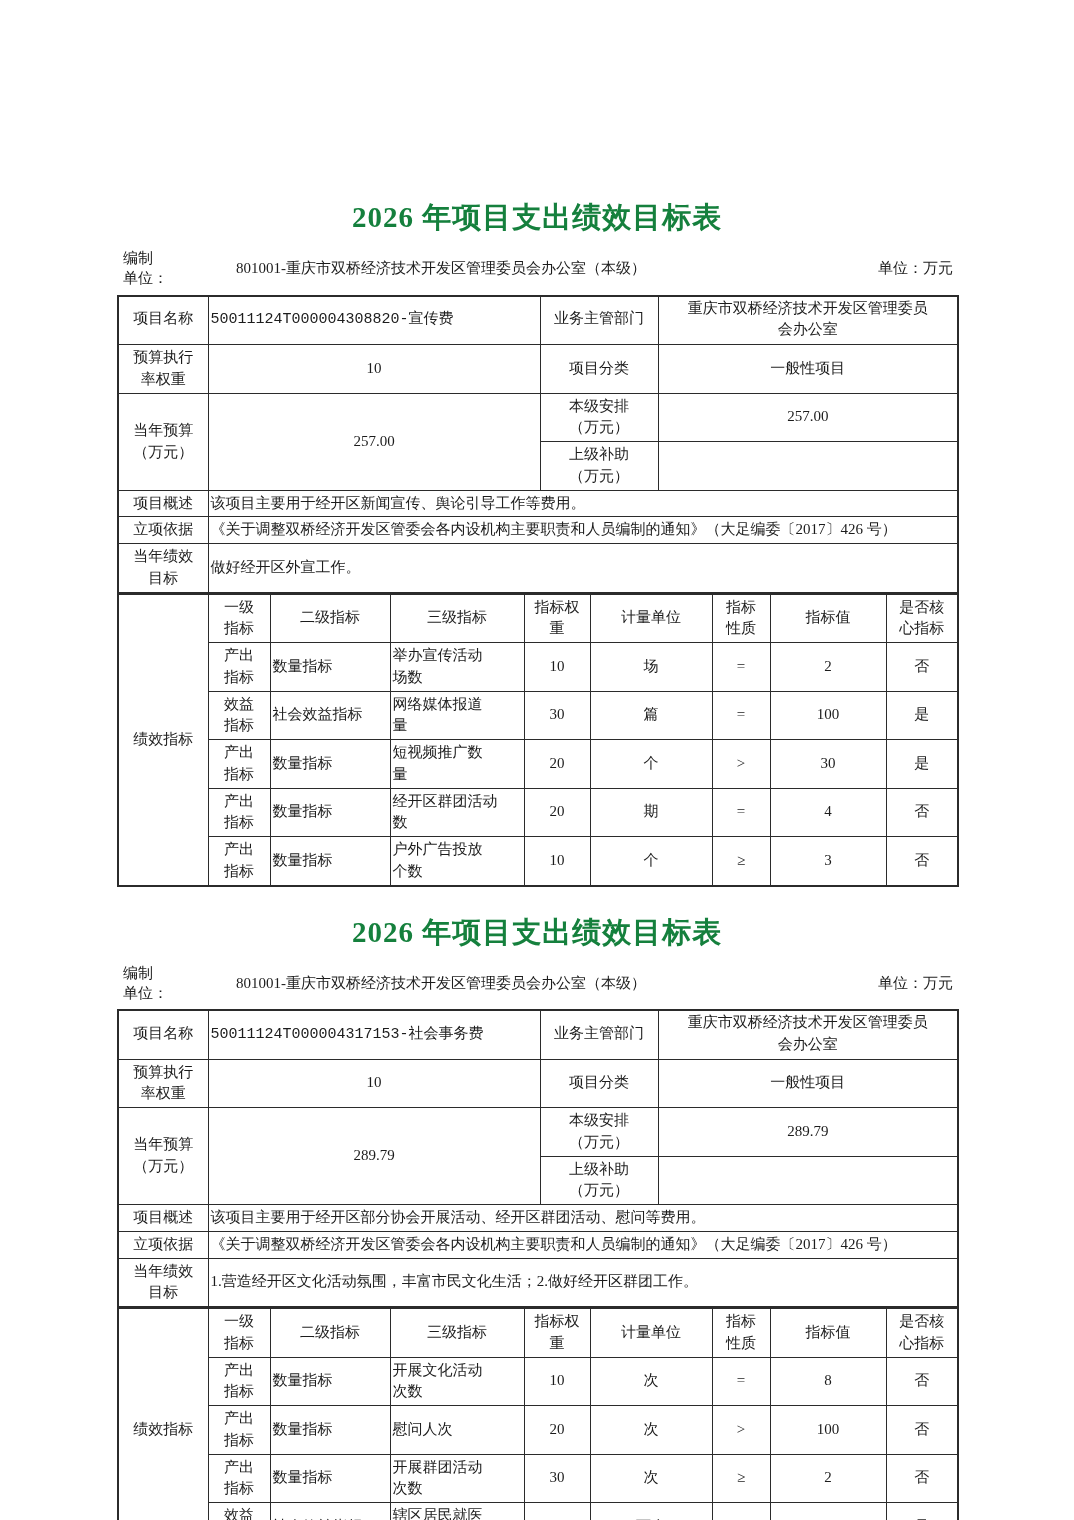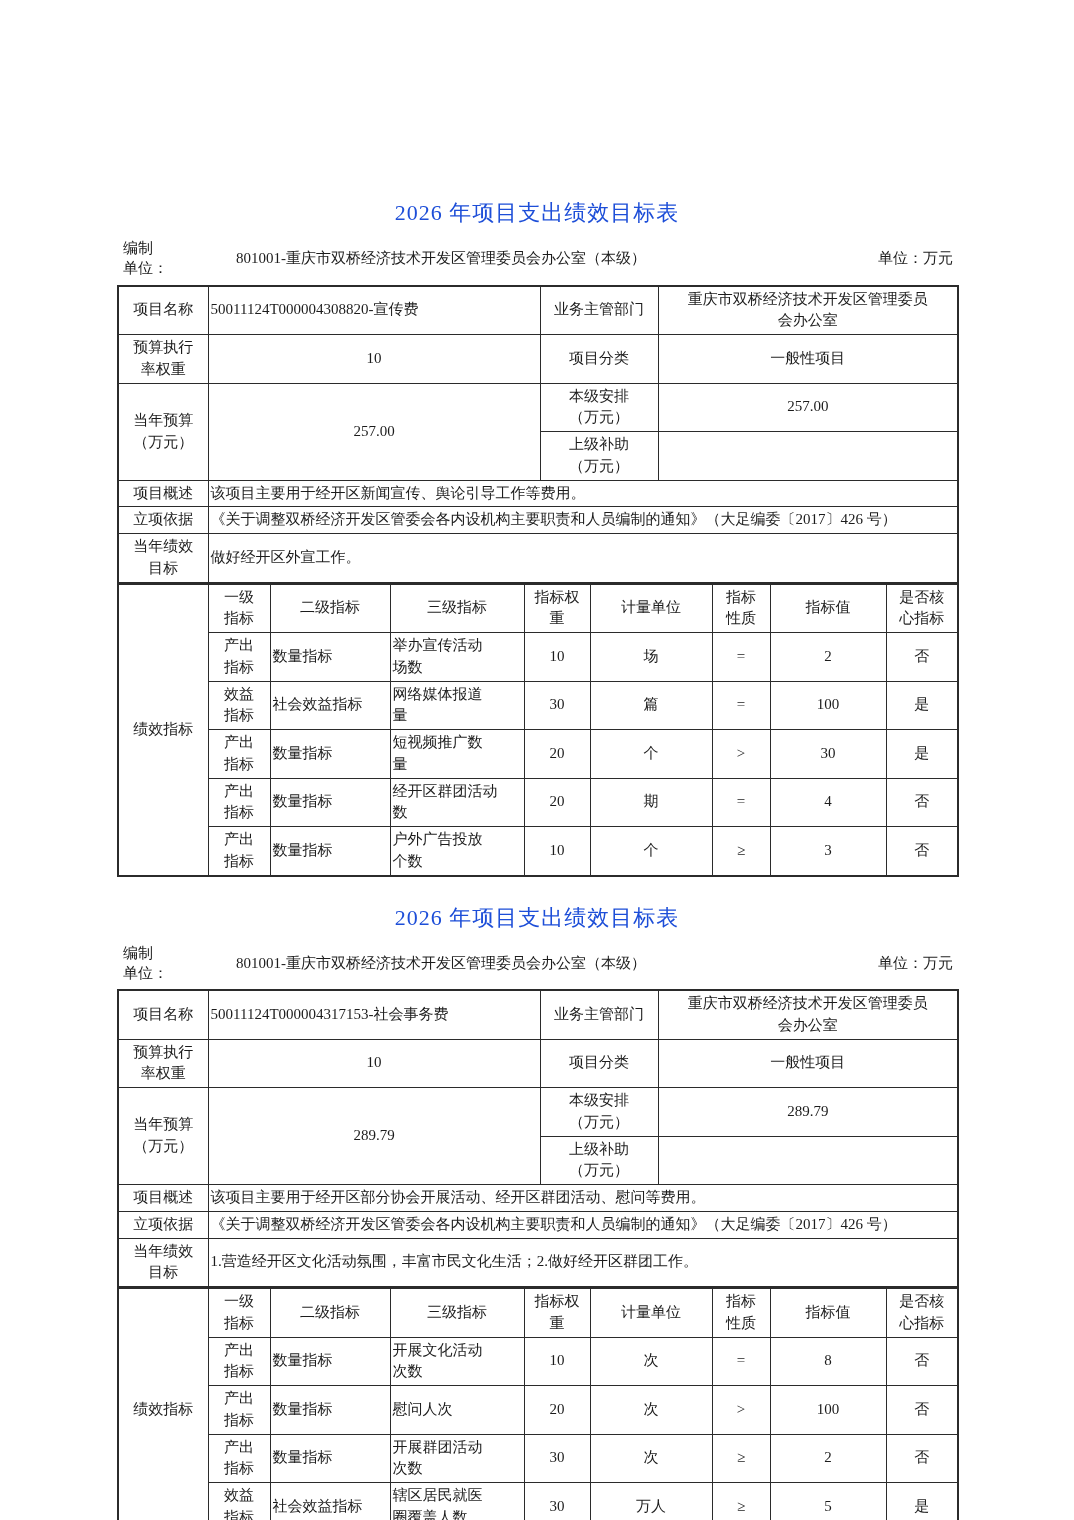--- a/index.html
+++ b/index.html
@@ -7,22 +7,22 @@
   .page {
     width: 1074px; height: 1520px;
     background: #ffffff;
     font-family: "Liberation Serif", "DejaVu Serif", serif;
     color: #1c1c1c;
     overflow: hidden;
     position: relative;
   }
   .sheet { width: 840px; margin: 0 auto; }
   .doc-title {
-    font-size: 22px; font-weight: normal; text-align: center;
-    letter-spacing: 1px; color: #1d4ed8;
+    font-size: 29px; font-weight: bold; text-align: center;
+    letter-spacing: 1px; color: #15803d;
   }
   .title-1 { padding-top: 198px; }
   .title-2 { padding-top: 26px; }
   .prepared-row {
     display: flex; align-items: flex-end;
     margin-top: 10px; margin-bottom: 6px;
     font-size: 15px; line-height: 1.35;
   }
   .prepared-label { width: 92px; white-space: pre-line; padding-left: 6px; }
   .prepared-value { flex: 1; padding-bottom: 10px; margin-left: 27px; }
@@ -34,21 +34,21 @@
     text-align: center;
     vertical-align: middle;
     padding: 2px 4px;
     white-space: pre-line;
     line-height: 1.45;
     overflow: hidden;
   }
   table { border: 2px solid #2b2b2b; }
   .ind-table { margin-top: -1px; }
   td.left { text-align: left; padding-left: 2px; }
-  tr.r-name   { height: 48px; }
+  tr.r-name   { height: 48px; font-family: Liberation Mono, monospace; }
   tr.r-weight { height: 44px; }
   tr.r-half   { height: 42px; }
   tr.r-line   { height: 26px; }
   tr.r-goal   { height: 44px; }
   tr.r-hd     { height: 46px; }
   tr.r-ind    { height: 44px; }
 </style>
 </head>
 <body>
 

